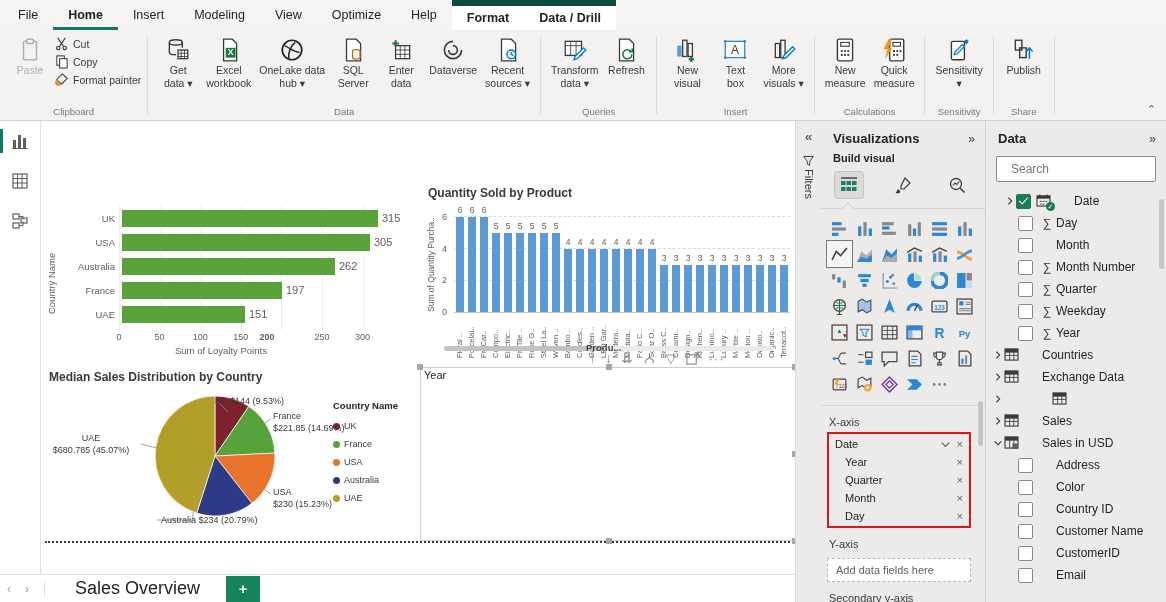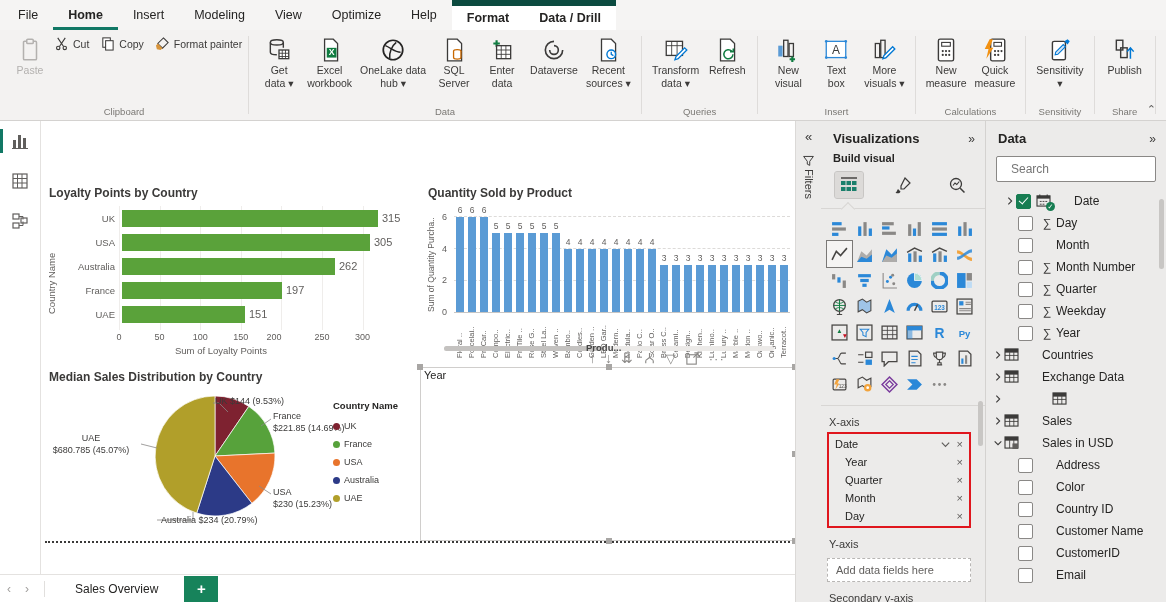--- a/index.html
+++ b/index.html
@@ -14,21 +14,21 @@
   
   .ribbon{position:absolute;top:30px;left:0;right:0;height:90px;background:#f3f2f1;border-bottom:1px solid #d4d2d0;display:flex;}
   .rgroup{display:flex;flex-direction:column;padding:4px 6px 0 6px;}
   .rgroup .gbody{display:flex;flex:1;align-items:flex-start;}
   .rgroup .glabel{text-align:center;font-size:9.5px;color:#7a7874;padding:2px 0 3px 0;}
   .rdiv{width:1px;background:#dedcda;margin:6px 0;}
   .rb{display:flex;flex-direction:column;align-items:center;font-size:10.5px;color:#3b3a39;
       padding:3px 4px;text-align:center;white-space:pre-line;line-height:1.25;min-width:40px;}
   .rb svg{width:26px;height:26px;margin-bottom:1px;}
   .rb.disabled{color:#b3b1af;}
-  .smallcol{display:flex;justify-content:flex-start;gap:11px;padding-top:2px;}
+  .smallcol{display:flex;flex-direction:column;justify-content:flex-start;gap:3px;padding-top:2px;}
   .rs{display:flex;align-items:center;gap:4px;font-size:10.5px;color:#3b3a39;}
   .rs svg{width:15px;height:15px;}
   .collapse-ribbon{position:absolute;right:10px;bottom:4px;font-size:11px;color:#605e5c;}
   
   .rail{position:absolute;left:0;top:121px;width:40px;bottom:27px;background:#fff;border-right:1px solid #e4e2e0;}
   .rail-item{position:relative;width:40px;height:40px;display:flex;align-items:center;justify-content:center;}
   .rail-item svg{width:18px;height:18px;}
   .rail-item.sel:before{content:"";position:absolute;left:0;top:8px;bottom:8px;width:2.5px;background:#117865;}
   
   .canvas{position:absolute;left:41px;top:121px;width:754px;bottom:27px;background:#fff;}
@@ -104,21 +104,21 @@
   .cb{width:13px;height:13px;border:1px solid #8a8886;border-radius:2px;background:#fff;flex:none;}
   .cb.on{background:#177d52;border-color:#177d52;position:relative;}
   .cb.on:after{content:"";position:absolute;left:3.5px;top:0.5px;width:4px;height:8px;border:solid #fff;border-width:0 1.8px 1.8px 0;transform:rotate(42deg);}
   .sig{width:18px;text-align:center;font-size:12px;color:#3b3a39;flex:none;}
   .ticn{position:relative;width:16px;height:14px;flex:none;margin-right:4px;}
   .badge{position:absolute;right:-3px;bottom:-3px;width:9px;height:9px;border-radius:50%;background:#177d52;color:#fff;font-size:7px;line-height:9px;text-align:center;}
   
   .bottombar{position:absolute;left:0;bottom:0;width:795px;height:27px;background:#fff;border-top:1px solid #e4e2e0;display:flex;align-items:center;}
   .pgnav{font-size:12px;color:#a09e9c;padding:0 7px;}
   .pgsep{width:1px;height:16px;background:#e1dfdd;margin:0 8px;}
-  .pgtab{font-size:12px;color:#252423;padding:0 26px 0 22px;}
+  .pgtab{font-size:18px;color:#252423;padding:0 26px 0 22px;}
   .pgadd{width:34px;height:26px;background:#17835b;color:#fff;display:flex;align-items:center;justify-content:center;font-size:15px;font-weight:bold;}
   svg{display:block;}
 </style>
 </head>
 <body>
 
 <div id="app">
 
   <div class="tabbar">
     <div class="tab" style="padding-left:18px">File</div>
@@ -390,21 +390,20 @@
           <rect x="10" y="6" width="6" height="5" fill="none" stroke="#605e5c" stroke-width="1.2"></rect>
           <rect x="2" y="11" width="6" height="5" fill="none" stroke="#605e5c" stroke-width="1.2"></rect>
           <path d="M8 4.5h4v3M8 13.5h4v-4" fill="none" stroke="#605e5c" stroke-width="1"></path>
         </svg>
     </div>
   </div>
 
   <div class="canvas">
 
     <div class="visual" id="loyalty" style="left:4px;top:63px;width:378px;height:182px;">
-      <div class="vtitle">Loyalty Points by Country</div>
       <div class="rot axis-title" style="position:absolute;left:1px;top:40px;height:90px;">Country Name</div>
       <div class="lplot" id="loyalty-rows">
           <div class="lrow">
             <span class="cat">UK</span>
             <span class="bar" style="width:256px;background:#5aa23a"></span>
             <span class="val">315</span>
           </div>
           <div class="lrow">
             <span class="cat">USA</span>
             <span class="bar" style="width:248px;background:#5aa23a"></span>
@@ -424,21 +423,21 @@
             <span class="cat">UAE</span>
             <span class="bar" style="width:123px;background:#5aa23a"></span>
             <span class="val">151</span>
           </div>
         </div>
       <div class="lticks" id="loyalty-ticks" style="top:148px;">
           <span class="ltick" style="left: 74px;">0</span>
           <span class="ltick" style="left: 114.606px;">50</span>
           <span class="ltick" style="left: 155.212px;">100</span>
           <span class="ltick" style="left: 195.818px;">150</span>
-          <span class="ltick" style="left: 229px;">200</span>
+          <span class="ltick" style="left: 222px; font-weight: bold;">200</span>
           <span class="ltick" style="left: 277.03px;">250</span>
           <span class="ltick" style="left: 317.636px;">300</span>
         </div>
       <div class="axis-title" style="position:absolute;left:130px;top:161px;">Sum of Loyalty Points</div>
     <div class="lgrid" style="left: 74px; top: 22px; height: 124px; position: absolute;"></div>
         <div class="lgrid" style="left: 114.606px; top: 22px; height: 124px; position: absolute;"></div>
         <div class="lgrid" style="left: 155.212px; top: 22px; height: 124px; position: absolute;"></div>
         <div class="lgrid" style="left: 195.818px; top: 22px; height: 124px; position: absolute;"></div>
         <div class="lgrid" style="left: 236.424px; top: 22px; height: 124px; position: absolute;"></div>
         <div class="lgrid" style="left: 277.03px; top: 22px; height: 124px; position: absolute;"></div>

